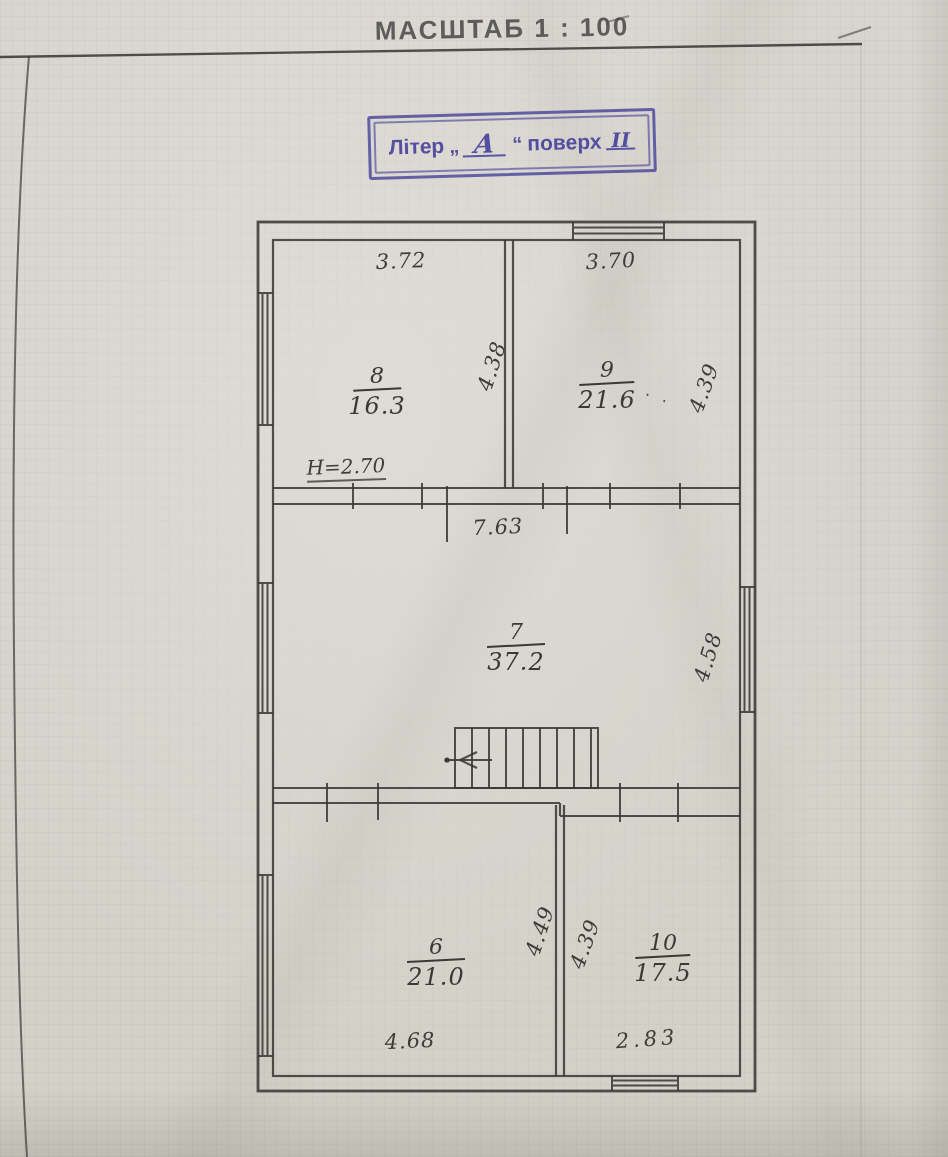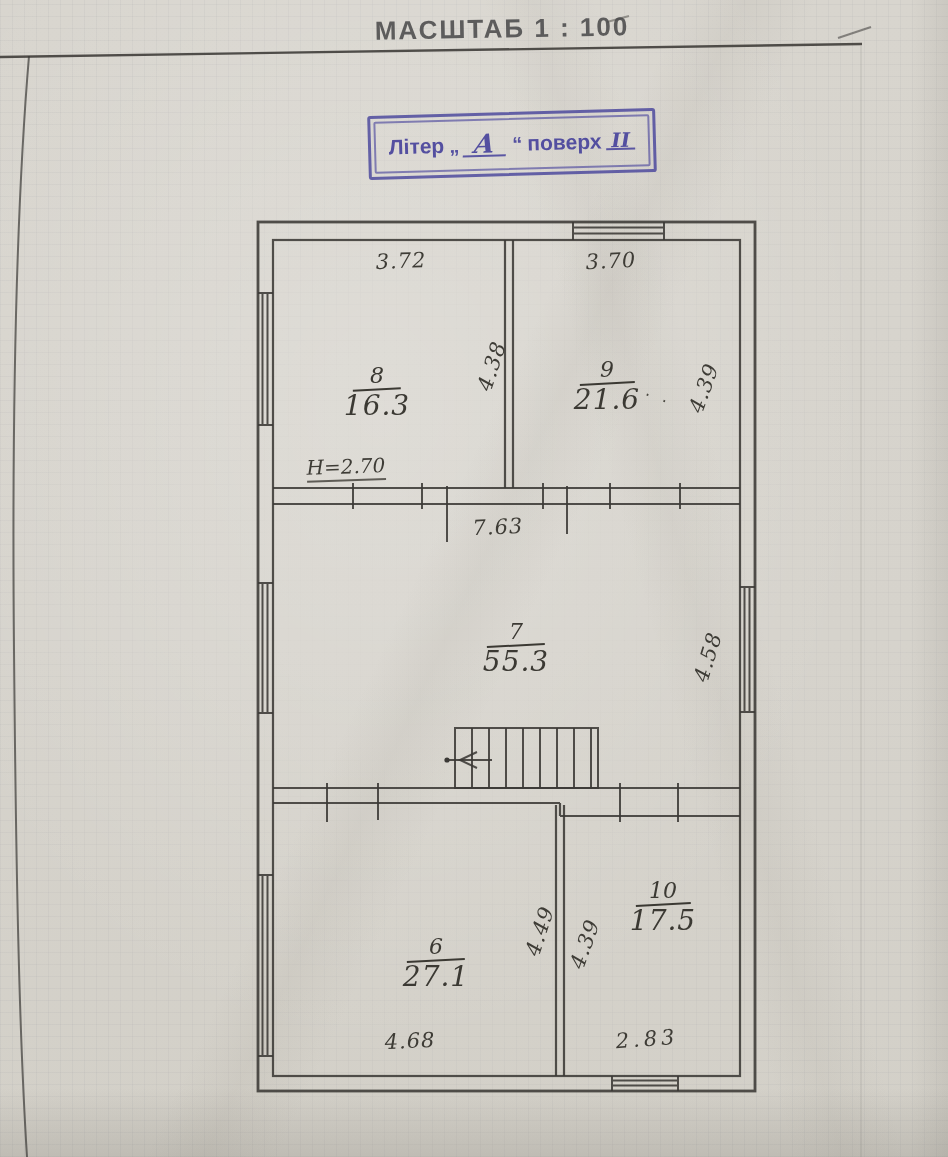--- a/index.html
+++ b/index.html
@@ -34,21 +34,21 @@
     font-family:"Liberation Sans", sans-serif;font-size:26px;font-weight:bold;
     color:rgba(70,70,72,0.85);letter-spacing:2px;
   }
   .dim{font-family:"DejaVu Serif", serif;font-style:italic;font-size:21px;letter-spacing:1px;color:#3e3c36;}
   .room-label{
     position:absolute;z-index:2;display:flex;flex-direction:column;align-items:center;
     font-family:"DejaVu Serif", serif;font-style:italic;color:#3b3933;
   }
   .room-label .num{font-size:22px;line-height:22px;}
   .room-label .bar{height:2px;background:#3b3933;margin:2px 0 3px;transform:rotate(-3deg);}
-  .room-label .area{font-size:28px;line-height:24px;letter-spacing:1px;}
+  .room-label .area{font-size:24px;line-height:24px;letter-spacing:1px;}
   .hnote{font-family:"DejaVu Serif", serif;font-style:italic;font-size:20px;color:#3e3c36;
     border-bottom:2px solid rgba(62,60,54,0.8);padding-bottom:1px;}
   .dots{font-size:18px;color:#4a4841;letter-spacing:4px;}
   .stamp{
     position:absolute;left:368px;top:112px;width:282px;height:58px;z-index:3;
     transform:rotate(-1.6deg);
     border:3px solid rgba(78,74,158,0.85);border-radius:3px;
     display:flex;align-items:center;justify-content:center;
   }
   .stamp-inner{
@@ -165,28 +165,28 @@
   <div class="area">16.3</div>
 </div>
 <div class="room-label" style="left:607px;top:385px;transform:translate(-50%,-50%);">
   <div class="num">9</div>
   <div class="bar" style="width:55px;"></div>
   <div class="area">21.6</div>
 </div>
 <div class="room-label" style="left:516px;top:647px;transform:translate(-50%,-50%);">
   <div class="num">7</div>
   <div class="bar" style="width:58px;"></div>
-  <div class="area">55.3</div>
+  <div class="area">37.2</div>
 </div>
 <div class="room-label" style="left:436px;top:962px;transform:translate(-50%,-50%);">
   <div class="num">6</div>
   <div class="bar" style="width:58px;"></div>
-  <div class="area">27.1</div>
+  <div class="area">21.0</div>
 </div>
-<div class="room-label" style="left:663px;top:906px;transform:translate(-50%,-50%);">
+<div class="room-label" style="left:663px;top:958px;transform:translate(-50%,-50%);">
   <div class="num">10</div>
   <div class="bar" style="width:55px;"></div>
   <div class="area">17.5</div>
 </div>
 
 <div class="txt hnote" style="left:346px;top:468px;transform:translate(-50%,-50%) rotate(-2deg);">H=2.70</div>
 
 <div class="txt dots" style="left:658px;top:398px;transform:translate(-50%,-50%) rotate(20deg);">∙ ∙</div>
 
 </body></html>

